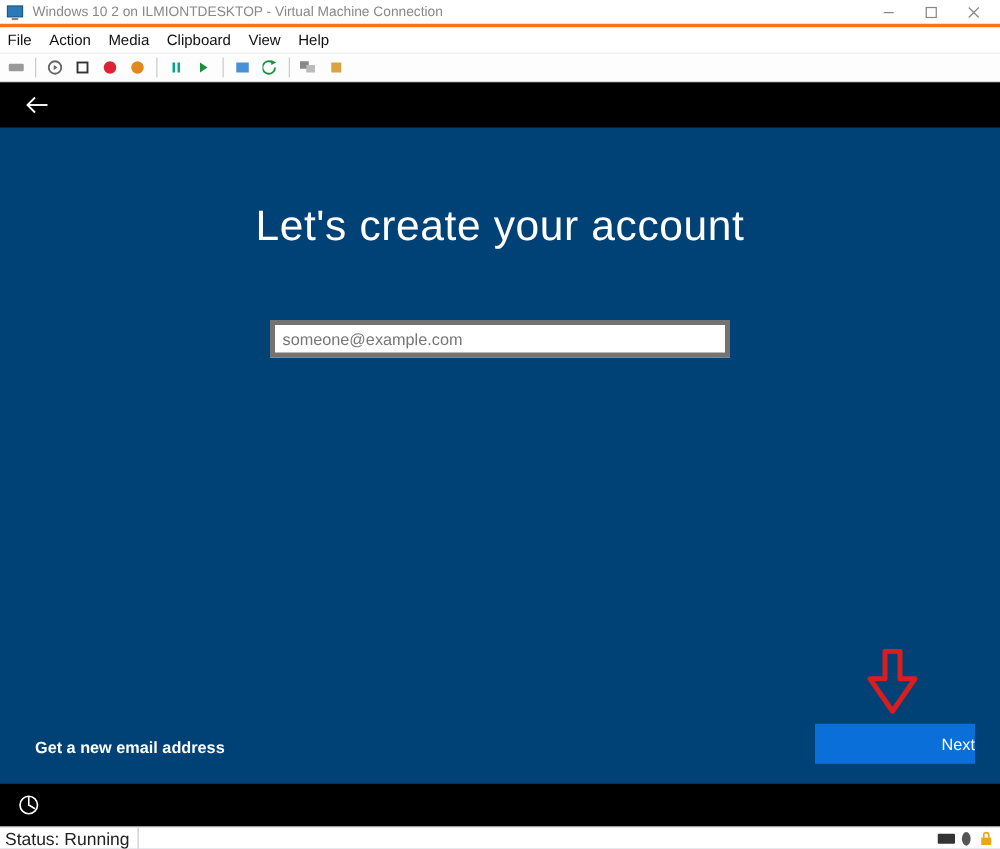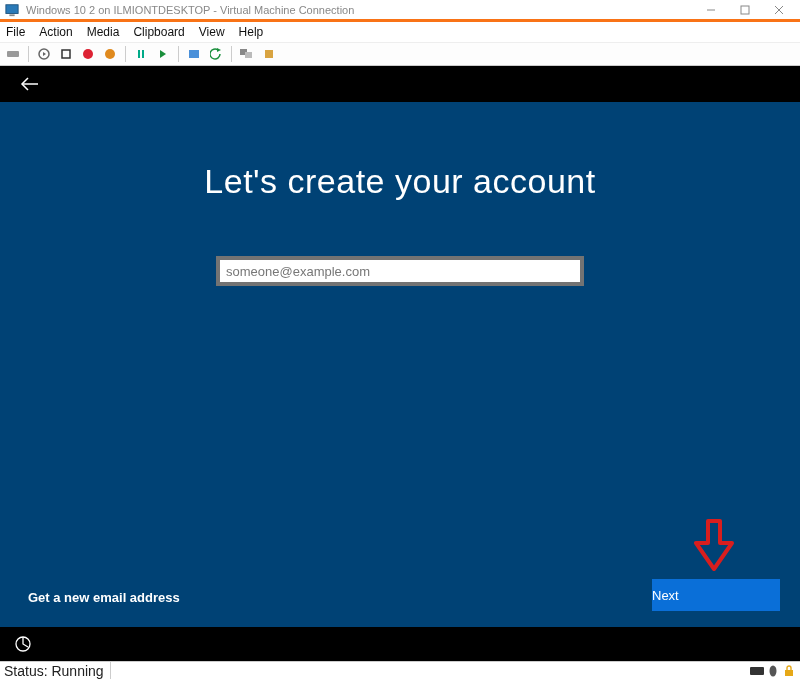--- a/index.html
+++ b/index.html
@@ -113,21 +113,21 @@
       right:20px;
       bottom:16px;
       width:128px;
       height:32px;
       background:#0a6fd8;
       color:#fff;
       border:none;
       font-size:13px;
       display:flex;
       align-items:center;
-      justify-content:flex-start;
+      justify-content:flex-end;
     }
     .arrow-annot {
       position:absolute;
       right:64px;
       bottom:56px;
       width:44px;
       height:52px;
     }
     
     .oobe-bottom {

